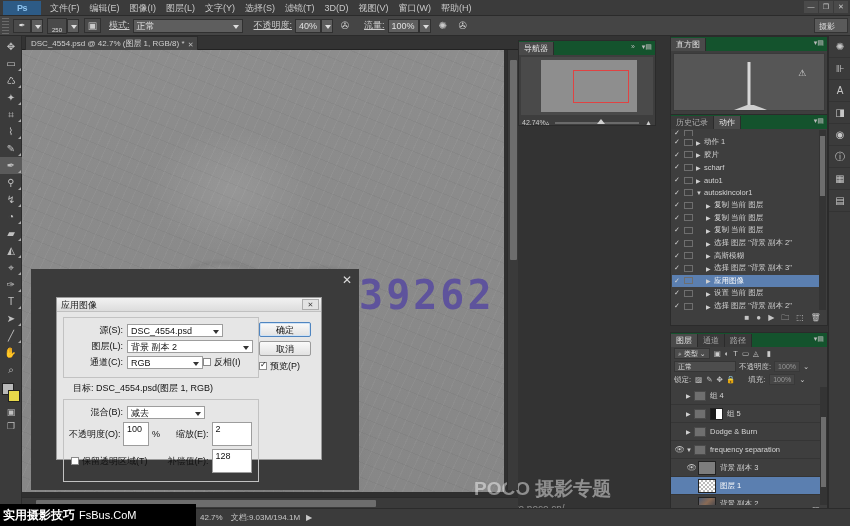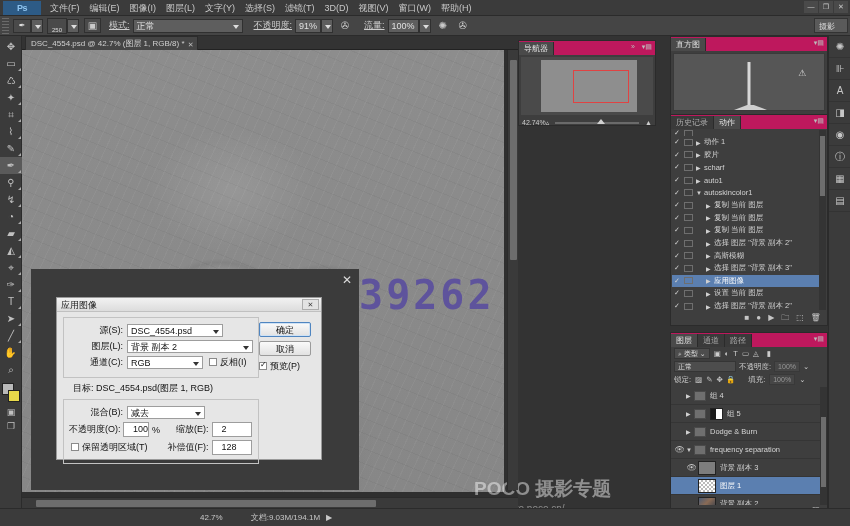--- a/index.html
+++ b/index.html
@@ -140,40 +140,40 @@
   .fs { border:1px solid #c2c2c2; padding:6px 5px 5px 5px; margin-bottom:4px;
     position:relative; }
   .row { display:flex; align-items:center; margin-bottom:3px; }
   .lbl { width:54px; text-align:right; margin-right:4px; font-size:9px; color:#111;
     white-space:nowrap; }
   .drop { background:#fff; border:1px solid #9d9d9d; height:13px; line-height:12px;
     font-size:9px; padding:0 14px 0 3px; position:relative; color:#111; }
   .drop:after { content:''; position:absolute; right:3px; top:5px;
     border-left:3px solid transparent; border-right:3px solid transparent;
     border-top:4px solid #333; }
-  .txt { background:#fff; border:1px solid #9d9d9d; height:15px; line-height:12px;
-    font-size:9px; padding:0 9px; color:#111; text-align:left; }
+  .txt { background:#fff; border:1px solid #9d9d9d; height:24px; line-height:12px;
+    font-size:9px; padding:0 3px; color:#111; text-align:left; }
   .cb { width:8px; height:8px; border:1px solid #8a8a8a; background:#fff;
     display:inline-block; margin-right:3px; position:relative; vertical-align:-1px; }
   .cb.on:after { content:'✓'; position:absolute; left:0px; top:-3px; font-size:8px; color:#111; }
   .btn { width:52px; height:15px; background:linear-gradient(#fafafa,#e2e2e2);
     border:1px solid #9b9b9b; border-radius:2px; font-size:9px; text-align:center;
     line-height:14px; color:#111; margin-bottom:4px; }
   .btn.primary { border:1px solid #4f85c0; box-shadow:0 0 0 1px #cfe2f5 inset; }
   .dlg-right { position:absolute; right:6px; top:10px; width:56px; }
   .target-line { margin:2px 0 4px 10px; font-size:9px; }
 
   
   .right-col { position:absolute; right:0; top:36px; width:180px; height:490px; }
   .rail { position:absolute; right:0; top:0; width:22px; height:472px; background:#3b3b3b;
     border-left:1px solid #2b2b2b; }
   .rail-btn { width:22px; height:22px; display:flex; align-items:center;
     justify-content:center; color:#c8c8c8; font-size:10px; border-bottom:1px solid #333; }
   .panel { position:absolute; background:#3e3e3e; border:1px solid #2b2b2b; }
-  .panel-tabs { height:14px; background:#be185d; display:flex; align-items:flex-end;
+  .panel-tabs { height:14px; background:#14532d; display:flex; align-items:flex-end;
     position:relative; }
   .ptab { font-size:8px; color:#aaa; padding:0 5px; height:13px; line-height:13px;
     background:#3a3a3a; border-right:1px solid #2b2b2b; }
   .ptab.active { background:#4a4a4a; color:#e3e3e3; }
   .pmenu { position:absolute; right:3px; top:2px; color:#bbb; font-size:7px; }
 
   
   .nav-panel { left:0; top:0; width:138px; height:86px; }
   .nav-body { position:relative; height:58px; background:#4a4a4a; margin:2px; }
   .nav-thumb { position:absolute; left:20px; top:3px; width:96px; height:52px;
@@ -240,21 +240,21 @@
 
   
   .statusbar { position:absolute; left:0; bottom:0; width:850px; height:18px;
     background:#3b3b3b; border-top:1px solid #2b2b2b; display:flex;
     align-items:center; font-size:8px; color:#c8c8c8; }
   .banner { position:absolute; left:0; bottom:0; width:196px; height:22px;
     background:#000; color:#fff; font-size:12px; font-weight:bold;
     display:flex; align-items:center; padding-left:3px; letter-spacing:0px; }
   .banner .eng { font-weight:normal; font-size:11px; margin-left:4px; }
   .status-zoom { margin-left:200px; }
-  .status-docsize { margin-left:28px; }
+  .status-docsize { margin-left:8px; }
 </style>
 </head>
 <body>
 
 <div id="app">
 
   <div class="menubar">
     <div class="ps-logo">Ps</div>
     <div class="menu-item">文件(F)</div>
     <div class="menu-item">编辑(E)</div>
@@ -281,21 +281,21 @@
     <div style="width:4px"></div>
     <div class="brush-size-box">250</div>
     <div class="tiny-arrow"></div>
     <div style="width:5px"></div>
     <div class="icon-btn" style="background:#4a4a4a;border:1px solid #303030;width:17px;height:15px;">▣</div>
     <div style="width:5px"></div>
     <div class="opt-label">模式:</div>
     <div class="opt-select">正常</div>
     <div style="width:8px"></div>
     <div class="opt-label">不透明度:</div>
-    <div class="opt-field">91%</div>
+    <div class="opt-field">40%</div>
     <div class="tiny-arrow"></div>
     <div style="width:4px"></div>
     <div class="icon-btn">✇</div>
     <div style="width:8px"></div>
     <div class="opt-label">流量:</div>
     <div class="opt-field">100%</div>
     <div class="tiny-arrow"></div>
     <div style="width:4px"></div>
     <div class="icon-btn">✺</div>
     <div style="width:4px"></div>
@@ -377,21 +377,21 @@
           <span class="lbl">源(S):</span>
           <span class="drop" style="width:96px;">DSC_4554.psd</span>
         </div>
         <div class="row">
           <span class="lbl">图层(L):</span>
           <span class="drop" style="width:126px;">背景 副本 2</span>
         </div>
         <div class="row">
           <span class="lbl">通道(C):</span>
           <span class="drop" style="width:76px;">RGB</span>
-          <span style="margin-left:6px;">
+          <span style="">
             <span class="cb"></span><span>反相(I)</span>
           </span>
         </div>
       </div>
 
       <div class="target-line">
         <span>目标:</span>
         <span>DSC_4554.psd(图层 1, RGB)</span>
       </div>
 
@@ -677,14 +677,18 @@
       </span>
       <span>▲</span>
     </div>
   </div>
 
   <div class="statusbar">
     <span class="status-zoom">42.7%</span>
     <span class="status-docsize">文档:9.03M/194.1M</span>
     <span style="margin-left:6px;">▶</span>
   </div>
+  <div class="banner">
+    <span>实用摄影技巧</span>
+    <span class="eng">FsBus.CoM</span>
+  </div>
 
 </div>
 
 </body></html>

